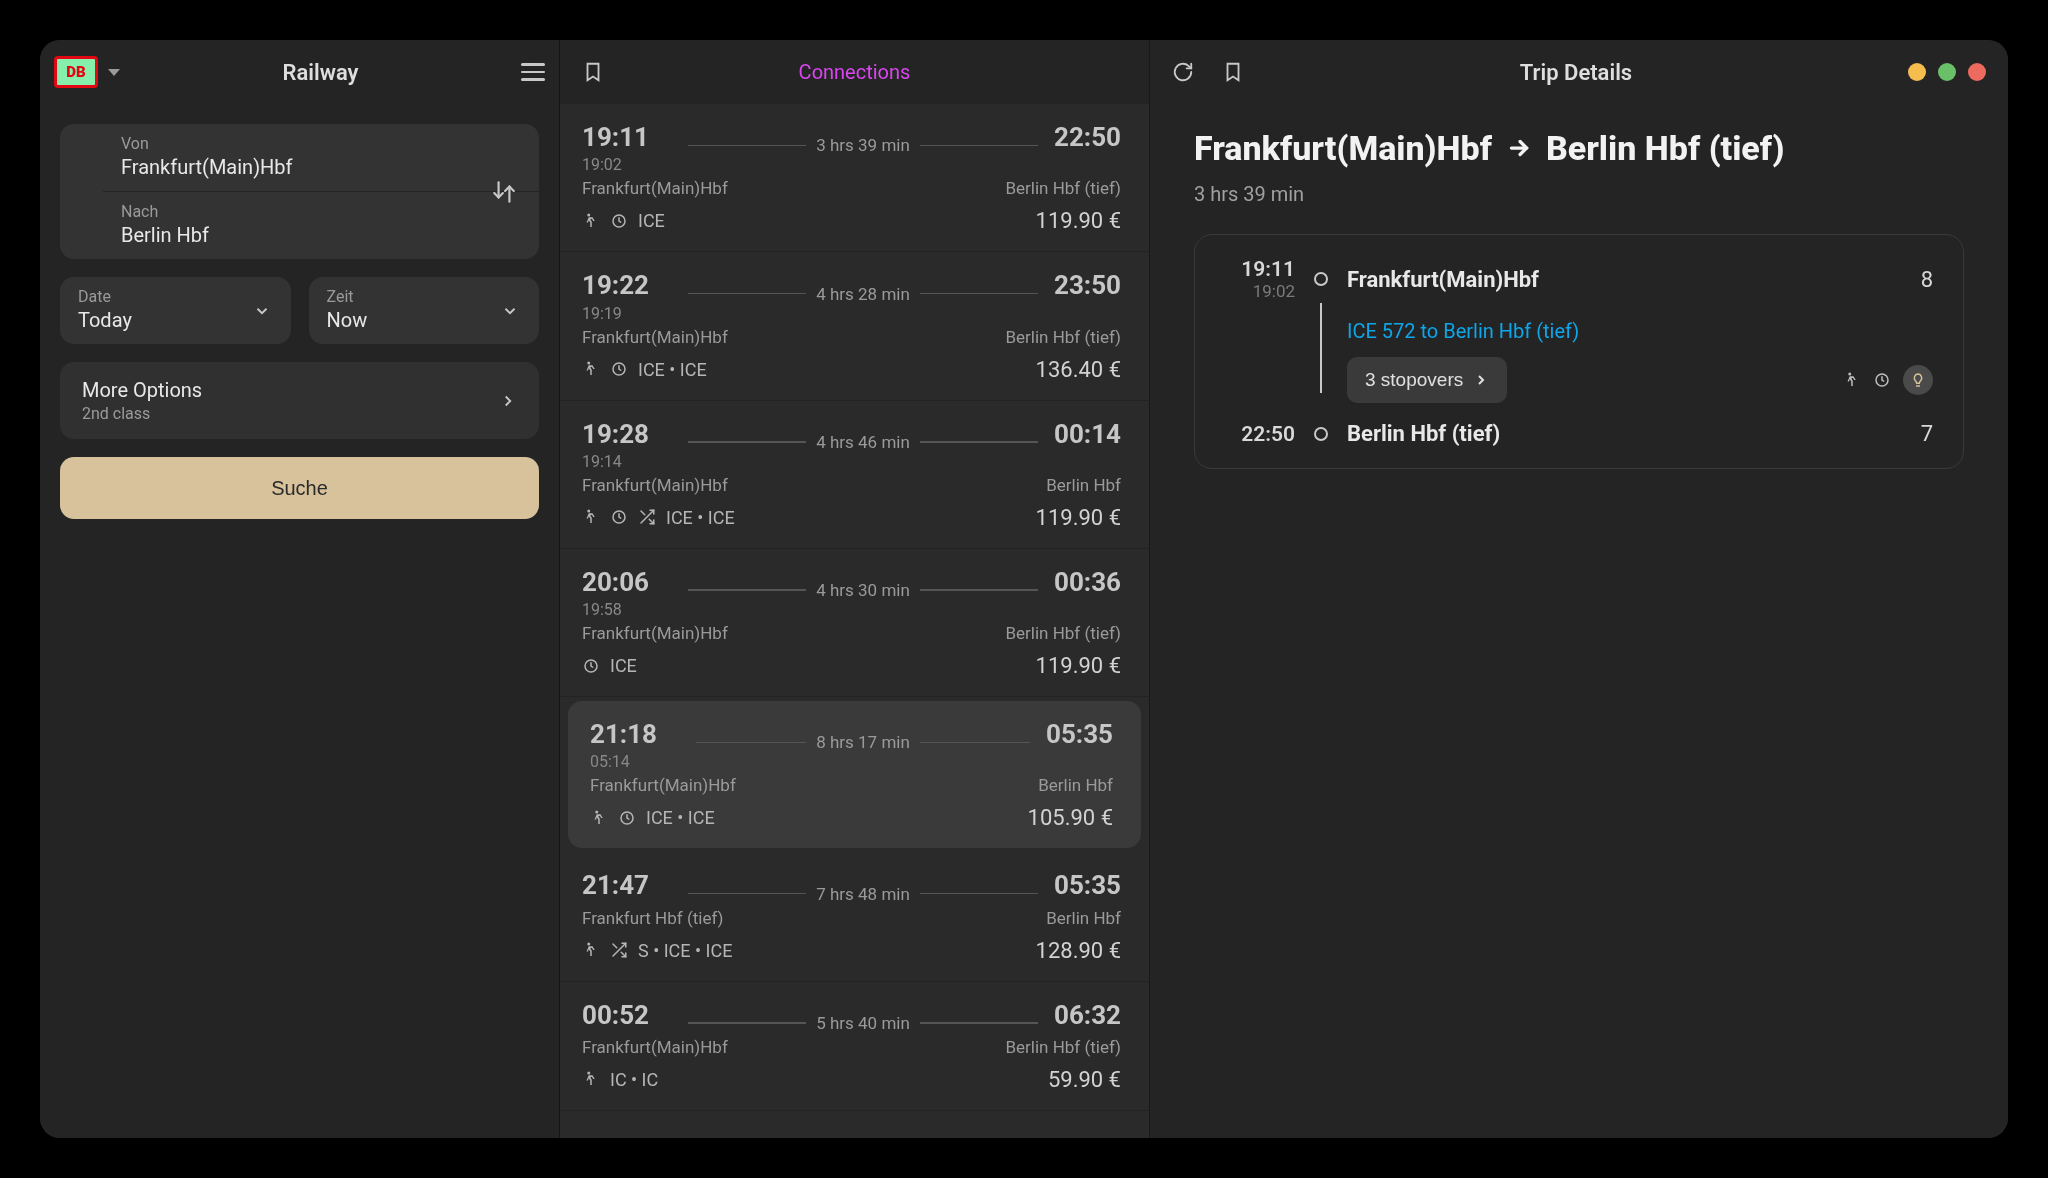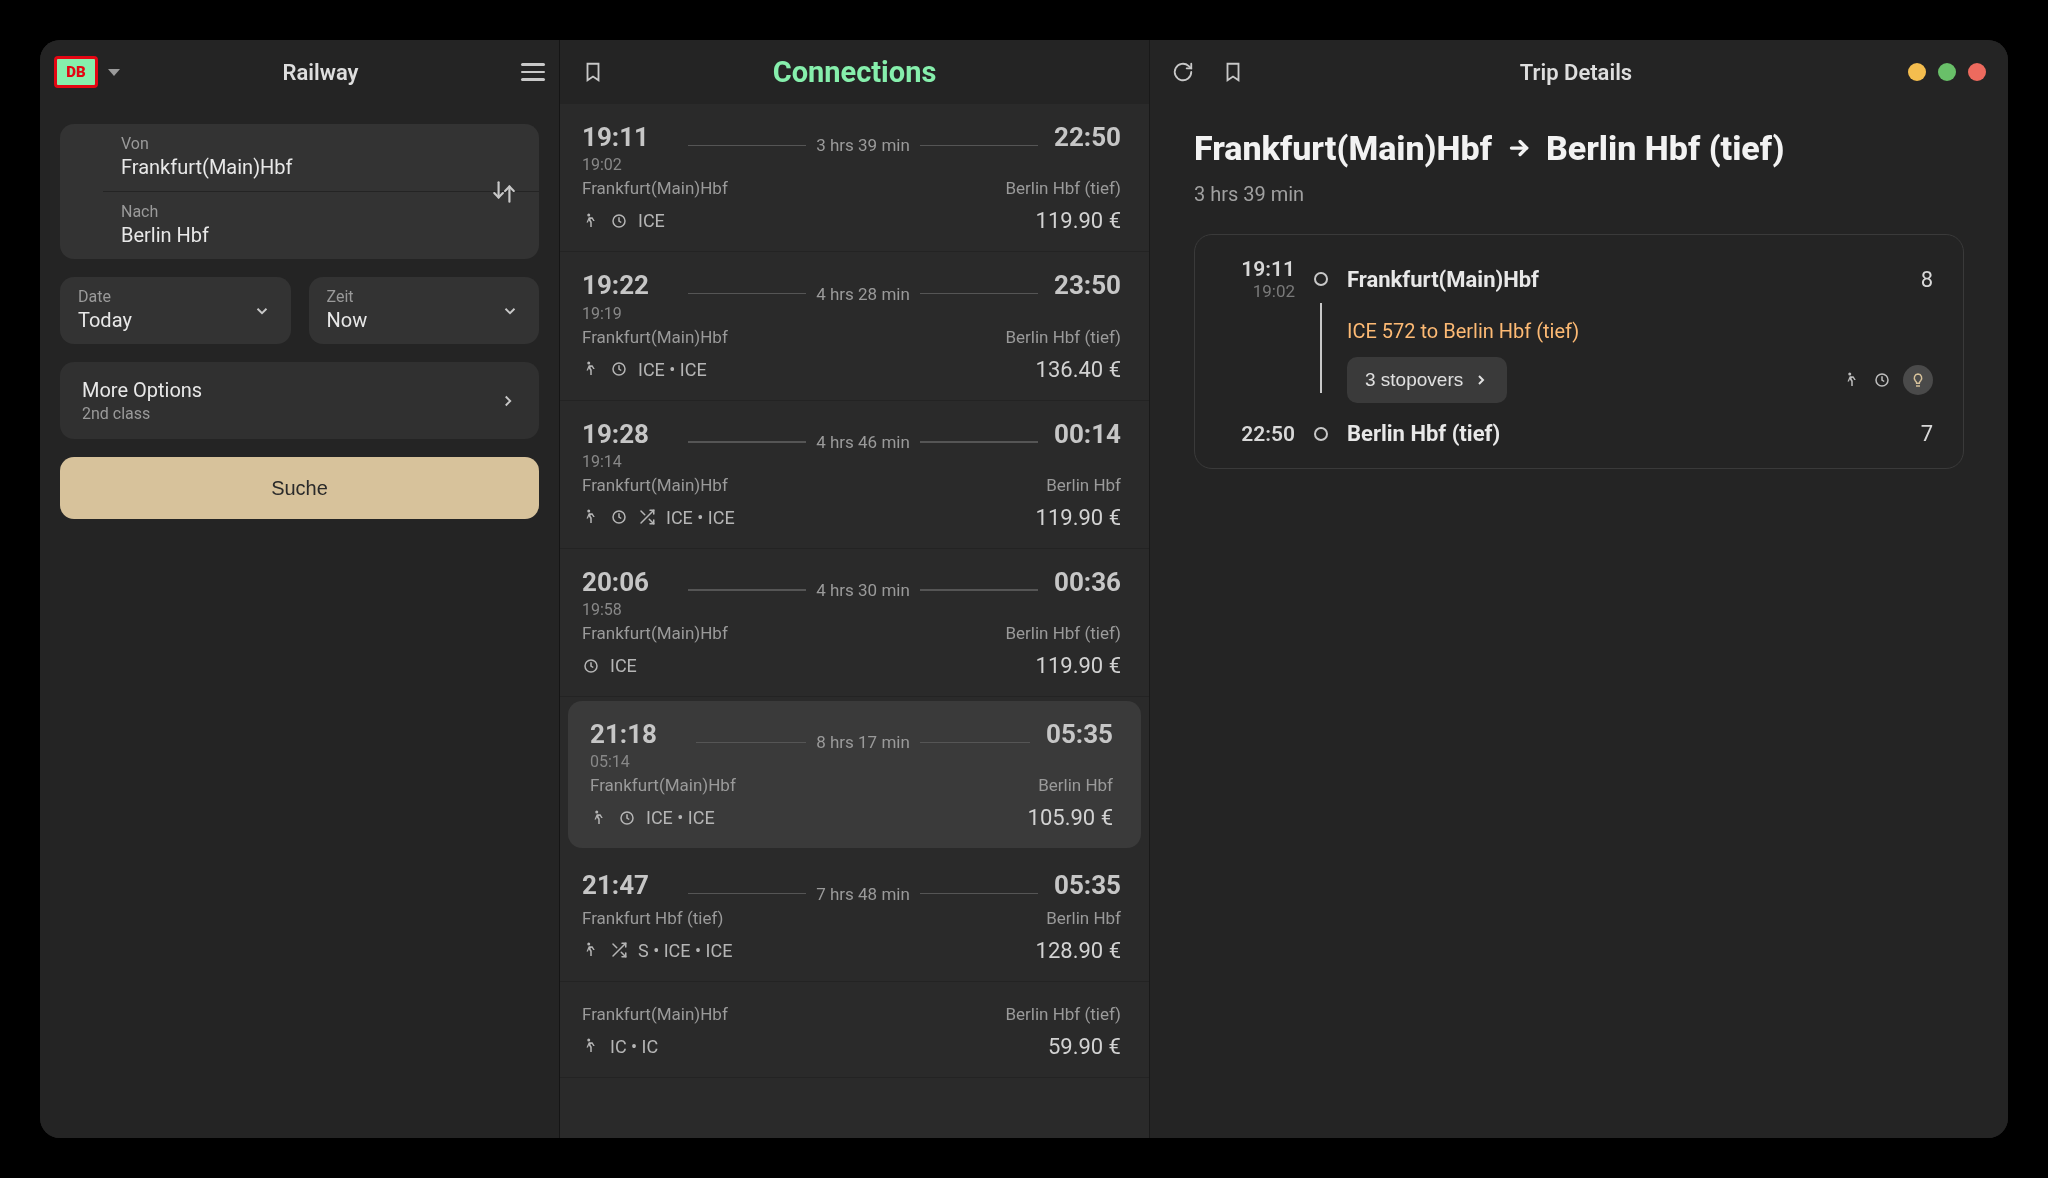--- a/index.html
+++ b/index.html
@@ -90,21 +90,21 @@
     background:#2a2a2a;
     display:flex; flex-direction:column;
     border-right: 1px solid rgba(0,0,0,.4);
   }
   .mid-header {
     height:64px; display:flex; align-items:center; justify-content:center;
     position:relative;
     background:#242424;
   }
   .mid-header .bm { position:absolute; left:22px; }
-  .mid-title { font-size:29px; font-weight:700; color:#86efac; }
+  .mid-title { font-size:20px; font-weight:400; color:#d946ef; }
   .conn-list {
     flex:1; overflow-y:auto; overflow-x:hidden;
     scrollbar-width: thin;
   }
   .conn-list::-webkit-scrollbar { width:10px; }
   .conn-list::-webkit-scrollbar-thumb { background:#3d3d3d; border-radius:5px; }
   .conn-item {
     padding: 18px 28px 18px 22px;
     cursor:pointer;
     border-bottom:1px solid rgba(0,0,0,.15);
@@ -145,21 +145,21 @@
   .seg-time { font-size:21px; color:#d8d8d8; font-weight:600; text-align:right; }
   .seg-time-sub { font-size:17px; color:#7a7a7a; text-align:right; }
   .dot-col { display:flex; justify-content:center; }
   .ring { width:14px; height:14px; border:2.5px solid #c8c8c8; border-radius:50%; }
   .seg-station { font-size:22px; font-weight:700; color:#e8e8e8; }
   .seg-plat { font-size:22px; color:#d8d8d8; text-align:right; }
   .seg-body { display:grid; grid-template-columns:76px 28px 1fr; gap:12px; margin-top:4px; }
   .vline-col { display:flex; justify-content:center; }
   .vline { width:2.5px; background:#c8c8c8; height:90px; margin-top:-2px; margin-bottom:-2px; position:relative; }
   .seg-content { padding:14px 0 14px 0; }
-  .seg-train { font-size:20px; color:#fdba74; margin-bottom:14px; }
+  .seg-train { font-size:20px; color:#0ea5e9; margin-bottom:14px; }
   .seg-actions { display:flex; align-items:center; justify-content:space-between; }
   .stopover-btn {
     background:#3a3a3a; color:#e0e0e0; font-size:19px; font-weight:500;
     border:none; border-radius:10px; padding:12px 18px;
     display:flex; align-items:center; gap:10px; cursor:pointer;
   }
   .mini-icons { display:flex; align-items:center; gap:12px; }
   .mini-icons .ico { color:#bdbdbd; }
   .hint-ring {
     width:30px; height:30px; border-radius:50%; background:#4a4a4a;
@@ -466,20 +466,29 @@
                   <path d="M15 15l6 6"></path>
                   <path d="M4 4l5 5"></path>
                 </svg>
               </span>
               <span>S • ICE • ICE</span>
             </div>
       <div class="ci-price">128.90 €</div>
     </div>
         </div>
         <div class="conn-item">
+    <div class="ci-row1">
+      <div class="ci-time">00:52</div>
+      <div class="ci-dur-wrap">
+        <div class="ci-dur-line"></div>
+              <span>5 hrs 40 min</span>
+              <div class="ci-dur-line"></div>
+      </div>
+      <div class="ci-time-r">06:32</div>
+    </div>
     <div class="ci-row1b">
             <div class="ci-delay"></div>
           </div>
     <div class="ci-row2">
       <span>Frankfurt(Main)Hbf</span>
       <span>Berlin Hbf (tief)</span>
     </div>
     <div class="ci-row3">
       <div class="ci-icons">
               <span class="ico">

